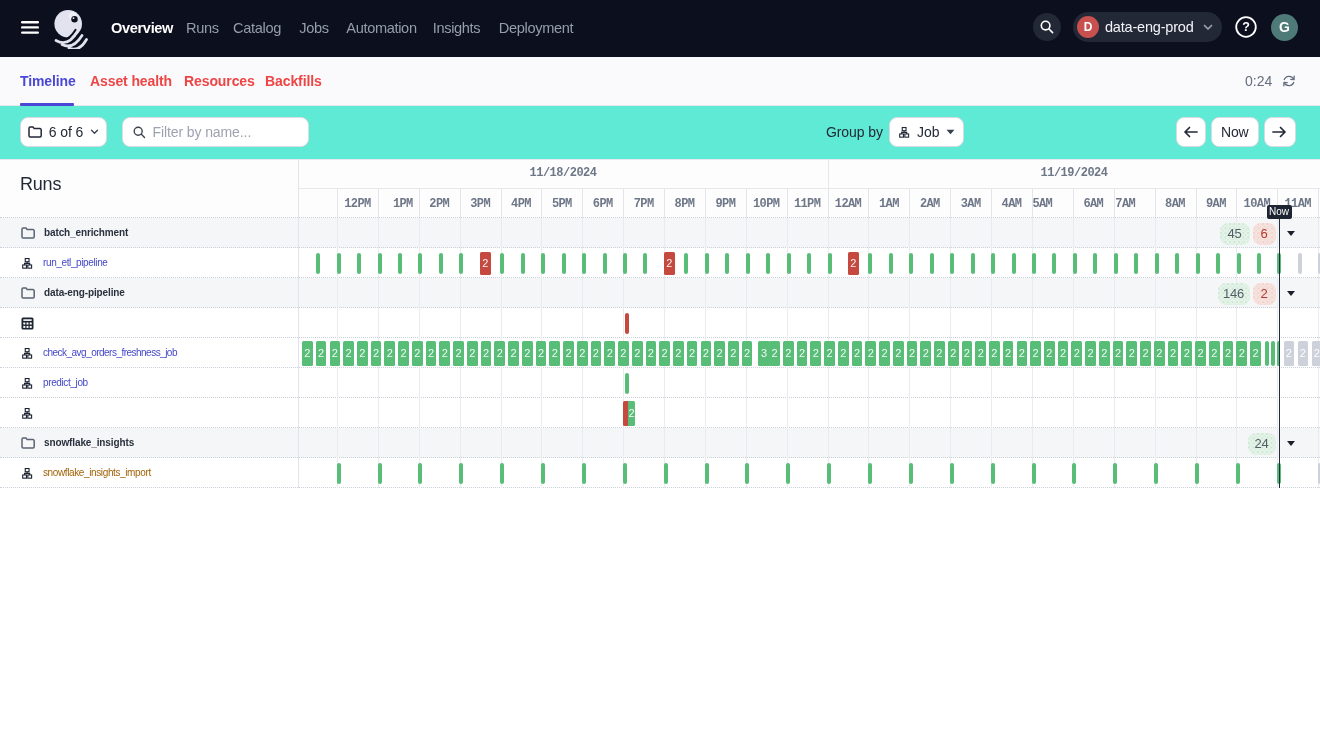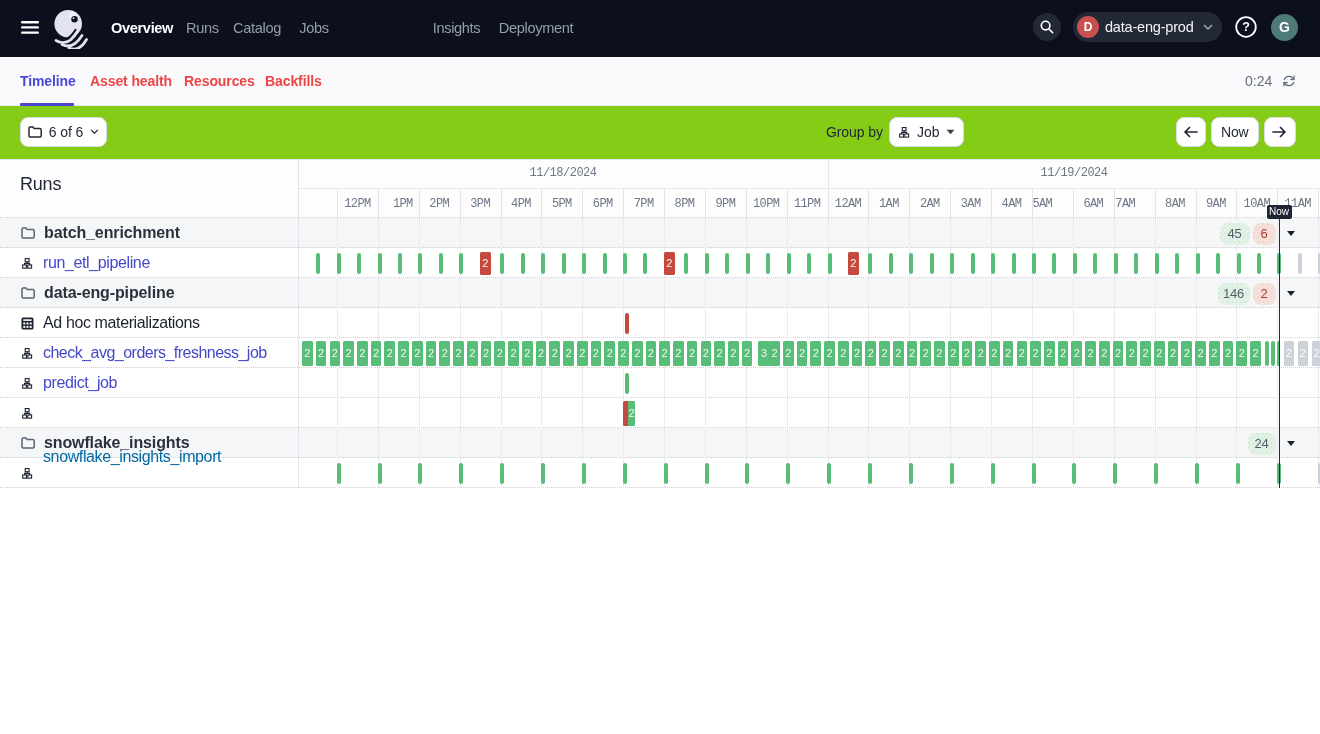--- a/index.html
+++ b/index.html
@@ -8,35 +8,35 @@
 
 .nav{position:absolute;left:0;top:0;width:1320px;height:57px;background:#0b0f1e;}
 .navlink{position:absolute;top:0;height:57px;line-height:57px;font-size:14.6px;letter-spacing:-0.35px;color:#969dab;font-weight:500;}
 .navlink.on{color:#fff;font-weight:600;}
 .circbtn{position:absolute;border-radius:50%;background:#222836;}
 
 .tabs{position:absolute;left:0;top:57px;width:1320px;height:49px;background:#fafafc;border-bottom:1px solid #e5e7ec;}
 .tab{position:absolute;top:0;height:49px;line-height:49px;font-size:14px;font-weight:600;letter-spacing:-0.1px;color:#ef4444;}
 .tab.on{color:#4a46d6;}
 
-.fbar{position:absolute;left:0;top:106px;width:1320px;height:54px;background:#84cc16;border-bottom:1px solid #e5e7ec;}
+.fbar{position:absolute;left:0;top:106px;width:1320px;height:54px;background:#5eead4;border-bottom:1px solid #e5e7ec;}
 .btn{position:absolute;top:11px;height:30px;background:#fff;border:1px solid #d7dae1;border-radius:8px;display:flex;align-items:center;justify-content:center;font-size:14px;color:#232936;font-weight:500;letter-spacing:-0.1px;}
 
 .hdr{position:absolute;left:0;top:160px;width:1320px;height:58px;background:#fdfdfe;}
-.mono{font-family:"Liberation Mono",monospace;color:#6e7787;}
+.mono{font-family:"Liberation Mono",monospace;color:#6e7787;font-weight:bold;}
 .hlabel{position:absolute;top:36.5px;font-size:12px;letter-spacing:-0.6px;text-align:center;}
 .dlabel{position:absolute;top:6px;font-size:12px;letter-spacing:-0.5px;}
 
 .row{position:absolute;left:0;width:1320px;height:30px;border-bottom:1px dotted #ccd0d8;}
 .row.grp{background:#f5f6f8;}
 .row.job{background:#fff;}
 .vline{position:absolute;width:1px;background:#e9ebef;}
 .tick{position:absolute;border-radius:2px;}
 .lbox{position:absolute;border-radius:1.5px;color:rgba(255,255,255,.92);font-size:11px;font-weight:500;text-align:center;line-height:26px;}
-.rowlabel{position:absolute;font-size:16px;letter-spacing:-0.38px;line-height:30px;height:30px;}
+.rowlabel{position:absolute;font-size:10px;letter-spacing:-0.38px;line-height:30px;height:30px;}
 .badge{position:absolute;top:5px;height:22px;border-radius:8px;font-size:13px;text-align:center;line-height:22px;letter-spacing:-0.2px;}
 .badge.g{background-color:#e5f3e8;background-image:radial-gradient(circle at 1px 1px,#c8e5d1 0.65px,transparent 0.95px),radial-gradient(circle at 3.2px 3.2px,#d2ead9 0.65px,transparent 1.1px);background-size:4.5px 4.5px;color:#545d68;}
 .badge.r{background-color:#f6e2de;background-image:radial-gradient(circle at 1px 1px,#f0cfc7 0.65px,transparent 0.95px),radial-gradient(circle at 3.2px 3.2px,#f2d6cf 0.65px,transparent 1.1px);background-size:4.5px 4.5px;color:#b03a2f;}
 .caret{position:absolute;width:0;height:0;border-left:4px solid transparent;border-right:4px solid transparent;border-top:5px solid #1a202c;}
 </style></head><body>
 <div id="app">
 <div class="nav">
 <svg class="abs" style="left:21px;top:21.2px" width="18" height="13" viewBox="0 0 18 13">
         <rect x="0" y="0" width="18" height="2.4" rx="1.2" fill="#fff"></rect>
         <rect x="0" y="5.2" width="18" height="2.4" rx="1.2" fill="#fff"></rect>
@@ -49,20 +49,21 @@
         <path d="M 5,33.5 Q 17,40.5 26.5,24.5" stroke="#e2e3ef" stroke-width="2.7" fill="none" stroke-linecap="round"></path>
         <path d="M 11,37.5 Q 22,43 31,28.5" stroke="#e2e3ef" stroke-width="2.7" fill="none" stroke-linecap="round"></path>
         <path d="M 18,41 Q 28,45.5 35.5,32.5" stroke="#e2e3ef" stroke-width="2.7" fill="none" stroke-linecap="round"></path>
         <circle cx="23.5" cy="12.2" r="3.2" fill="#0b0f1e"></circle>
         <circle cx="22.5" cy="11.1" r="0.95" fill="#fff"></circle>
       </svg>
 <div class="navlink on" style="left:111px;width:58px;text-align:center">Overview</div>
 <div class="navlink" style="left:186px;width:31px;text-align:center">Runs</div>
 <div class="navlink" style="left:233px;width:48px;text-align:center">Catalog</div>
 <div class="navlink" style="left:299px;width:30px;text-align:center">Jobs</div>
+<div class="navlink" style="left:345px;width:73px;text-align:center">Automation</div>
 <div class="navlink" style="left:432px;width:49px;text-align:center">Insights</div>
 <div class="navlink" style="left:498px;width:76px;text-align:center">Deployment</div>
 <div class="circbtn" style="left:1033px;top:13px;width:28px;height:28px"></div>
 <svg class="abs" style="left:1040px;top:20px" width="14" height="14" viewBox="0 0 14 14">
         <circle cx="5.6" cy="5.6" r="4.3" stroke="#fff" stroke-width="1.6" fill="none"></circle>
         <line x1="9" y1="9" x2="12.6" y2="12.6" stroke="#fff" stroke-width="1.6" stroke-linecap="round"></line>
       </svg>
 <div class="abs" style="left:1073px;top:12px;width:149px;height:30px;border-radius:15px;background:#222836"></div>
 <div class="abs" style="left:1077px;top:16px;width:22px;height:22px;border-radius:50%;background:#c8504e;color:#fff;font-size:12px;font-weight:600;text-align:center;line-height:22px">D</div>
 <div class="abs" style="left:1105px;top:12px;height:30px;line-height:30px;color:#f2f3f7;font-size:14.5px;font-weight:500;letter-spacing:-0.2px">data-eng-prod</div>
@@ -91,20 +92,27 @@
 </div>
 <div class="fbar">
 <div class="btn" style="left:20px;width:87px">
         <svg width="14" height="12" viewBox="0 0 14 12" style="margin-right:7px">
           <path d="M1 2.2 A1.2 1.2 0 0 1 2.2 1 L5 1 L6.2 2.6 L12 2.6 A1.2 1.2 0 0 1 13.2 3.8 L13.2 9.8 A1.2 1.2 0 0 1 12 11 L2.2 11 A1.2 1.2 0 0 1 1 9.8 Z" stroke="#232936" stroke-width="1.5" fill="none"></path>
         </svg>
         <span>6 of 6</span>
         <svg width="9" height="6" viewBox="0 0 10 7" style="margin-left:7px">
           <path d="M1.5 1.5 L5 5 L8.5 1.5" stroke="#3c4350" stroke-width="1.6" fill="none" stroke-linecap="round" stroke-linejoin="round"></path>
         </svg>
+      </div>
+<div class="btn" style="left:121.5px;width:187px;justify-content:flex-start;padding-left:10px;border-color:#d9dce2">
+        <svg width="13" height="13" viewBox="0 0 14 14" style="margin-right:7px">
+          <circle cx="5.6" cy="5.6" r="4.3" stroke="#3c4350" stroke-width="1.5" fill="none"></circle>
+          <line x1="9" y1="9" x2="12.4" y2="12.4" stroke="#3c4350" stroke-width="1.5" stroke-linecap="round"></line>
+        </svg>
+        <span style="color:#9ca3af;font-weight:400">Filter by name...</span>
       </div>
 <div class="abs" style="left:826px;top:11px;height:30px;line-height:30px;font-size:14px;color:#232936;letter-spacing:-0.1px">Group by</div>
 <div class="btn" style="left:889px;width:74.5px">
         <svg width="14" height="15" viewBox="0 0 24 24" style="margin-right:6px">
           <g stroke="#232936" stroke-width="1.9" fill="none">
             <rect x="9" y="3.5" width="6.5" height="5.5"></rect>
             <rect x="4.6" y="14.5" width="6.5" height="5.5"></rect>
             <rect x="13.4" y="14.5" width="6.5" height="5.5"></rect>
             <path d="M12.2 9 L12.2 11.8 M7.9 14.5 L7.9 11.8 L16.6 11.8 L16.6 14.5"></path>
           </g>
@@ -245,21 +253,20 @@
 <svg class="abs" style="left:21px;top:317px" width="13" height="13" viewBox="0 0 13 13">
       <rect x="0.5" y="0.5" width="12" height="12" rx="1.5" fill="#1b2230"></rect>
       <rect x="2.3" y="2.3" width="8.4" height="1.6" fill="#fff"></rect>
       <rect x="2.3" y="5.5" width="2" height="2" fill="#fff"></rect>
       <rect x="5.5" y="5.5" width="2" height="2" fill="#fff"></rect>
       <rect x="8.7" y="5.5" width="2" height="2" fill="#fff"></rect>
       <rect x="2.3" y="8.9" width="2" height="2" fill="#fff"></rect>
       <rect x="5.5" y="8.9" width="2" height="2" fill="#fff"></rect>
       <rect x="8.7" y="8.9" width="2" height="2" fill="#fff"></rect>
     </svg>
-<div class="rowlabel" style="left:43px;top:308px;color:#1c222e">Ad hoc materializations</div>
 <svg class="abs" style="left:20px;top:346px" width="14" height="15" viewBox="0 0 24 24">
       <g stroke="#1b2230" stroke-width="1.9" fill="none">
         <rect x="9" y="3.5" width="6.5" height="5.5"></rect>
         <rect x="4.6" y="14.5" width="6.5" height="5.5"></rect>
         <rect x="13.4" y="14.5" width="6.5" height="5.5"></rect>
         <path d="M12.2 9 L12.2 11.8 M7.9 14.5 L7.9 11.8 L16.6 11.8 L16.6 14.5"></path>
       </g>
     </svg>
 <div class="rowlabel" style="left:43px;top:338px;color:#4448c8;letter-spacing:-0.52px">check_avg_orders_freshness_job</div>
 <svg class="abs" style="left:20px;top:376px" width="14" height="15" viewBox="0 0 24 24">
@@ -286,21 +293,21 @@
 <div class="badge g" style="left:1247.5px;top:433px;width:28px">24</div>
 <div class="caret" style="left:1286.5px;top:441px"></div>
 <svg class="abs" style="left:20px;top:466px" width="14" height="15" viewBox="0 0 24 24">
       <g stroke="#1b2230" stroke-width="1.9" fill="none">
         <rect x="9" y="3.5" width="6.5" height="5.5"></rect>
         <rect x="4.6" y="14.5" width="6.5" height="5.5"></rect>
         <rect x="13.4" y="14.5" width="6.5" height="5.5"></rect>
         <path d="M12.2 9 L12.2 11.8 M7.9 14.5 L7.9 11.8 L16.6 11.8 L16.6 14.5"></path>
       </g>
     </svg>
-<div class="rowlabel" style="left:43px;top:442px;color:#0369a1;letter-spacing:-0.38px">snowflake_insights_import</div>
+<div class="rowlabel" style="left:43px;top:458px;color:#a16207;letter-spacing:-0.38px">snowflake_insights_import</div>
 <div class="tick" style="left:316.2px;top:252.5px;width:4px;height:21.5px;background:#57bd77"></div>
 <div class="tick" style="left:336.6px;top:252.5px;width:4px;height:21.5px;background:#57bd77"></div>
 <div class="tick" style="left:357.1px;top:252.5px;width:4px;height:21.5px;background:#57bd77"></div>
 <div class="tick" style="left:377.5px;top:252.5px;width:4px;height:21.5px;background:#57bd77"></div>
 <div class="tick" style="left:398.0px;top:252.5px;width:4px;height:21.5px;background:#57bd77"></div>
 <div class="tick" style="left:418.4px;top:252.5px;width:4px;height:21.5px;background:#57bd77"></div>
 <div class="tick" style="left:438.9px;top:252.5px;width:4px;height:21.5px;background:#57bd77"></div>
 <div class="tick" style="left:459.4px;top:252.5px;width:4px;height:21.5px;background:#57bd77"></div>
 <div class="lbox" style="left:479.5px;top:252px;width:11.5px;height:23px;background:#c5493e;line-height:23px;">2</div>
 <div class="tick" style="left:500.2px;top:252.5px;width:4px;height:21.5px;background:#57bd77"></div>

